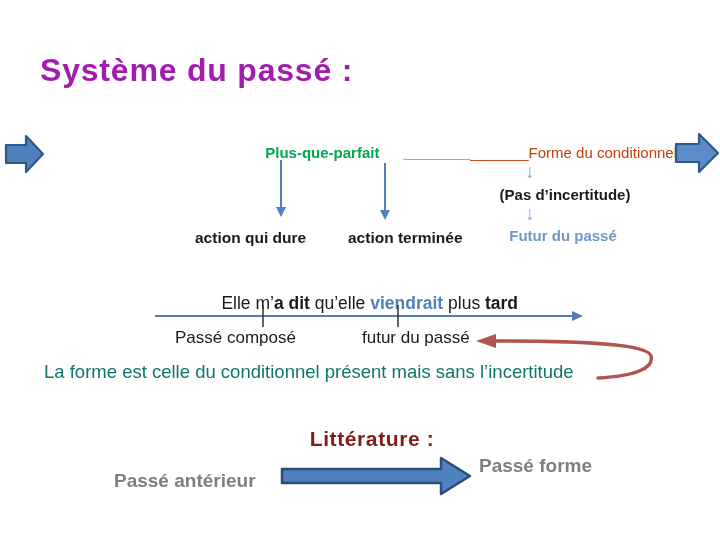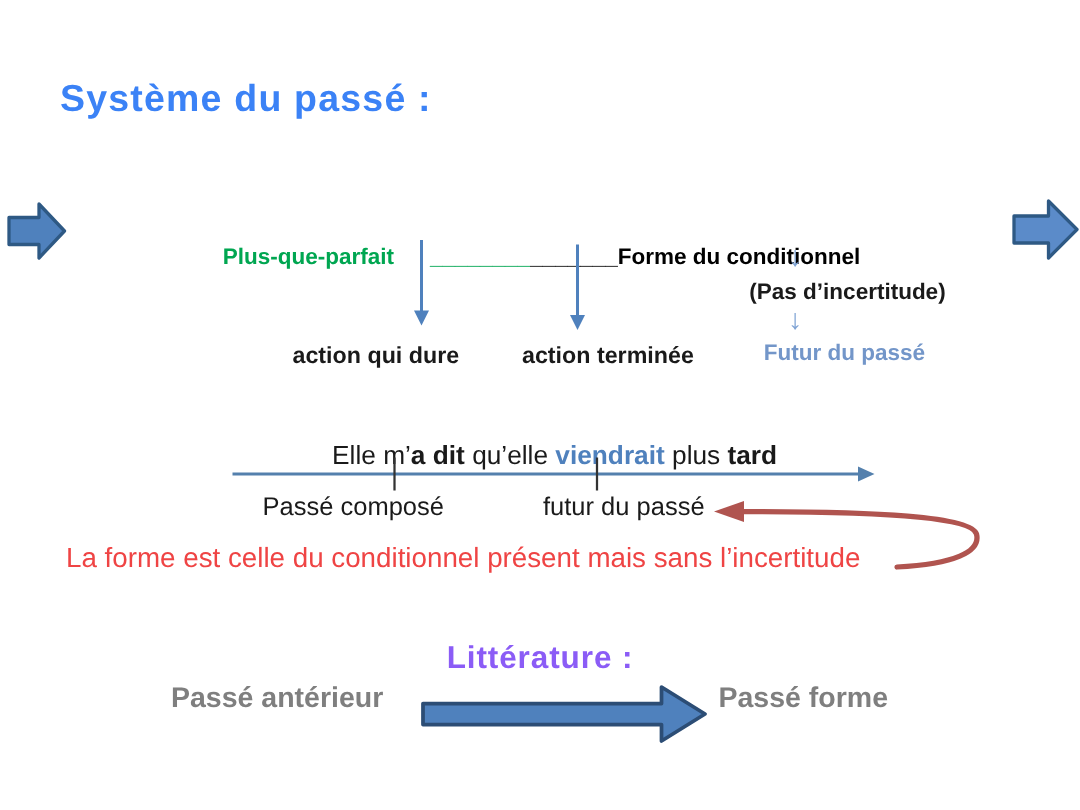--- a/index.html
+++ b/index.html
@@ -9,39 +9,39 @@
     height: 540px;
     background: #ffffff;
     overflow: hidden;
     font-family: "Liberation Sans", sans-serif;
     color: #1a1a1a;
   }
   .abs { position: absolute; }
 
   .title {
     left: 40px; top: 52px;
-    font-size: 25px;
+    font-size: 32px;
     font-weight: 800;
     letter-spacing: 0.8px;
-    color: #3b82f6;
+    color: #a21caf;
   }
 
   .tense-row {
     left: 45px; top: 144px;
     width: 632px;
     font-size: 15px;
     white-space: nowrap;
     display: flex;
     align-items: baseline;
-    justify-content: center;
+    justify-content: flex-end;
   }
   .green  { color: #00A651; font-weight: bold; }
   .green-blank { color: #00A651; font-weight: bold; margin-left: 24px; }
   .bold-black  { color: #1a1a1a; font-weight: bold; }
-  .plain-black { color: #000000; font-weight: bold; margin-top: 19px; }
+  .plain-black { color: #c2410c; font-weight: normal; }
 
   .v-arrow { overflow: visible; }
 
   .down-glyph {
     width: 60px; text-align: center;
     font-size: 19px; color: #7FA3D4; font-weight: 600;
   }
   .pas-incert {
     left: 490px; top: 186px; width: 150px; text-align: center;
     font-size: 15px; font-weight: 600;
@@ -56,26 +56,26 @@
     left: 150px; top: 272px; width: 420px; text-align: center;
     font-size: 17.5px; white-space: pre-wrap;
   }
   .example .b { font-weight: bold; }
   .example .blue { color: #4F81BD; font-weight: bold; }
 
   .tl-label { font-size: 17px; color: #1a1a1a; }
 
   .note {
     left: 44px; top: 361px;
-    font-size: 18.5px; color: #ef4444;
+    font-size: 18.5px; color: #0f766e;
   }
 
   .lit-heading {
-    left: 260px; top: 427px; width: 200px; text-align: center;
-    font-size: 21px; font-weight: 800; letter-spacing: 0.6px; color: #8b5cf6;
+    left: 272px; top: 427px; width: 200px; text-align: center;
+    font-size: 21px; font-weight: 800; letter-spacing: 0.6px; color: #7f1d1d;
   }
   .gray-label { font-size: 19px; font-weight: bold; color: #7F7F7F; }
 </style>
 </head>
 <body>
 
 <div id="slide">
 
   <div class="abs title">Système du passé :</div>
 
@@ -126,19 +126,19 @@
   <div class="abs tl-label" style="left:362px; top:328px;">futur du passé</div>
 
   <div class="abs note">La forme est celle du conditionnel présent mais sans l’incertitude</div>
 
   <svg class="abs" style="left:468px; top:328px;" width="212" height="64">
     <path d="M130,50 C168,48 186,40 183,28 C180,16 115,13 28,13" fill="none" stroke="#B0544F" stroke-width="3.5" stroke-linecap="round"></path>
     <polygon points="28,6 28,20 8,13" fill="#B0544F"></polygon>
   </svg>
 
   <div class="abs lit-heading">Littérature :</div>
-  <div class="abs gray-label" style="left:114px; top:455px;text-align:center;">Passé antérieur</div>
+  <div class="abs gray-label" style="left:114px; top:470px;text-align:center;">Passé antérieur</div>
   <svg class="abs" style="left:278px; top:450px;" width="198" height="48">
     <polygon points="4,19 163,19 163,8 192,26 163,44 163,33 4,33" fill="#4F81BD" stroke="#2C4D75" stroke-width="2.5" stroke-linejoin="round"></polygon>
   </svg>
   <div class="abs gray-label" style="left:479px; top:455px;">Passé forme</div>
 
 </div>
 
 </body></html>

